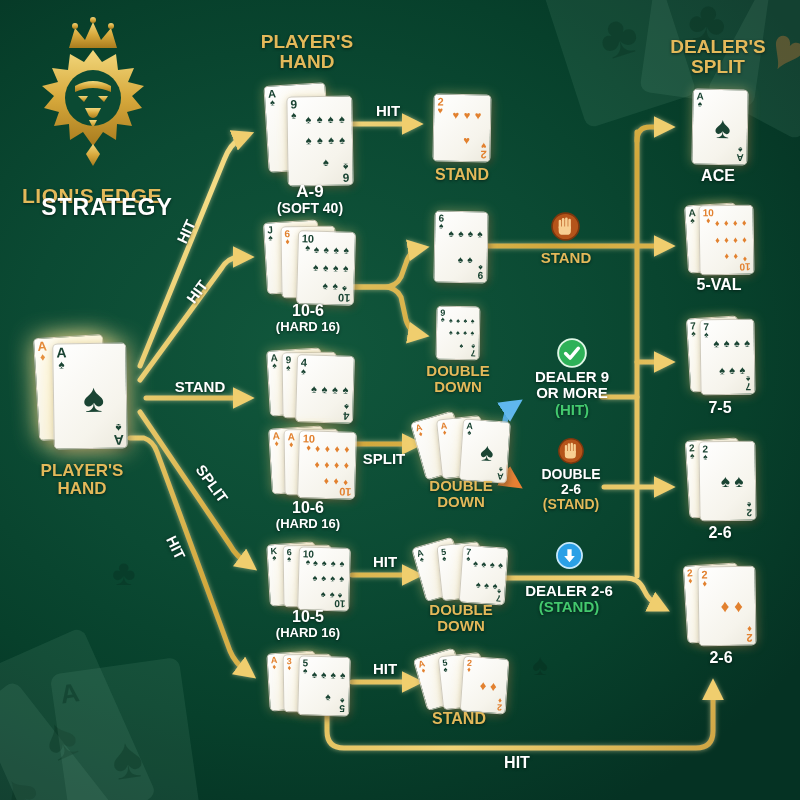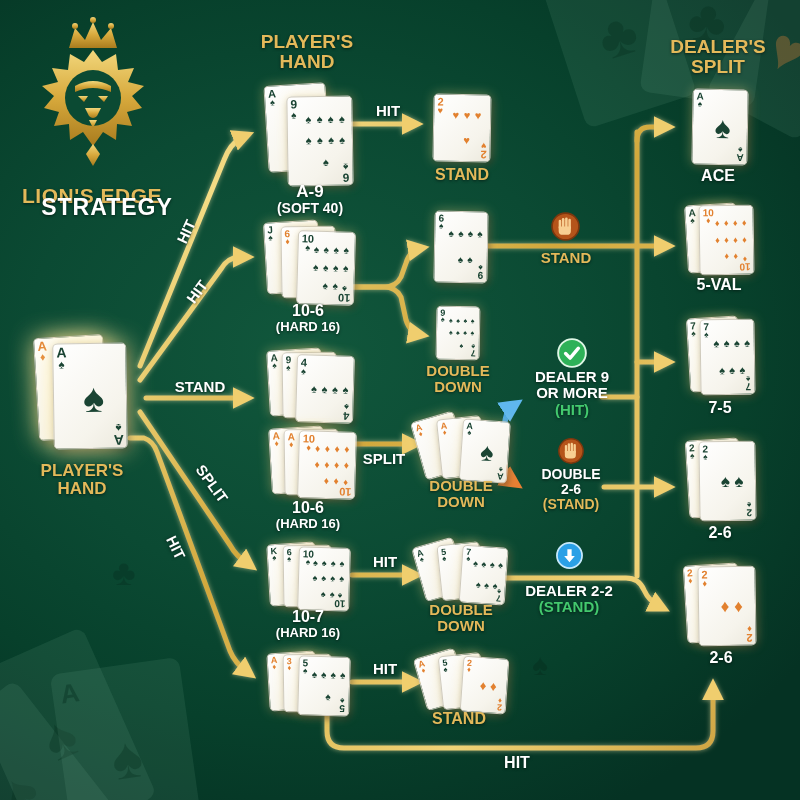--- a/index.html
+++ b/index.html
@@ -504,27 +504,27 @@
 <div class="lbl gold" style="left:461px;top:494px;font-size:15px;">DOWN</div>
 
 <div class="lbl white" style="left:572px;top:369px;font-size:15px;">DEALER 9</div>
 <div class="lbl white" style="left:572px;top:385px;font-size:15px;">OR MORE</div>
 <div class="lbl greent" style="left:572px;top:402px;font-size:15px;">(HIT)</div>
 
 <div class="lbl white" style="left:571px;top:467px;font-size:14px;">DOUBLE</div>
 <div class="lbl white" style="left:571px;top:482px;font-size:14px;">2-6</div>
 <div class="lbl gold" style="left:571px;top:497px;font-size:14px;">(STAND)</div>
 
-<div class="lbl white" style="left:308px;top:609px;font-size:16px;">10-7</div>
+<div class="lbl white" style="left:308px;top:609px;font-size:16px;">10-5</div>
 <div class="lbl white" style="left:308px;top:626px;font-size:13px;">(HARD 16)</div>
 <div class="lbl white" style="left:385px;top:554px;font-size:15px;">HIT</div>
 <div class="lbl gold" style="left:461px;top:602px;font-size:15px;">DOUBLE</div>
 <div class="lbl gold" style="left:461px;top:618px;font-size:15px;">DOWN</div>
 
-<div class="lbl white" style="left:569px;top:583px;font-size:15px;">DEALER 2-2</div>
+<div class="lbl white" style="left:569px;top:583px;font-size:15px;">DEALER 2-6</div>
 <div class="lbl greent" style="left:569px;top:599px;font-size:15px;">(STAND)</div>
 
 <div class="lbl white" style="left:385px;top:661px;font-size:15px;">HIT</div>
 <div class="lbl gold" style="left:459px;top:711px;font-size:16px;">STAND</div>
 <div class="lbl white" style="left:517px;top:755px;font-size:16px;">HIT</div>
 
 <div class="lbl white" style="left:718px;top:168px;font-size:16px;">ACE</div>
 <div class="lbl white" style="left:719px;top:277px;font-size:16px;">5-VAL</div>
 <div class="lbl white" style="left:720px;top:400px;font-size:16px;">7-5</div>
 <div class="lbl white" style="left:720px;top:525px;font-size:16px;">2-6</div>

